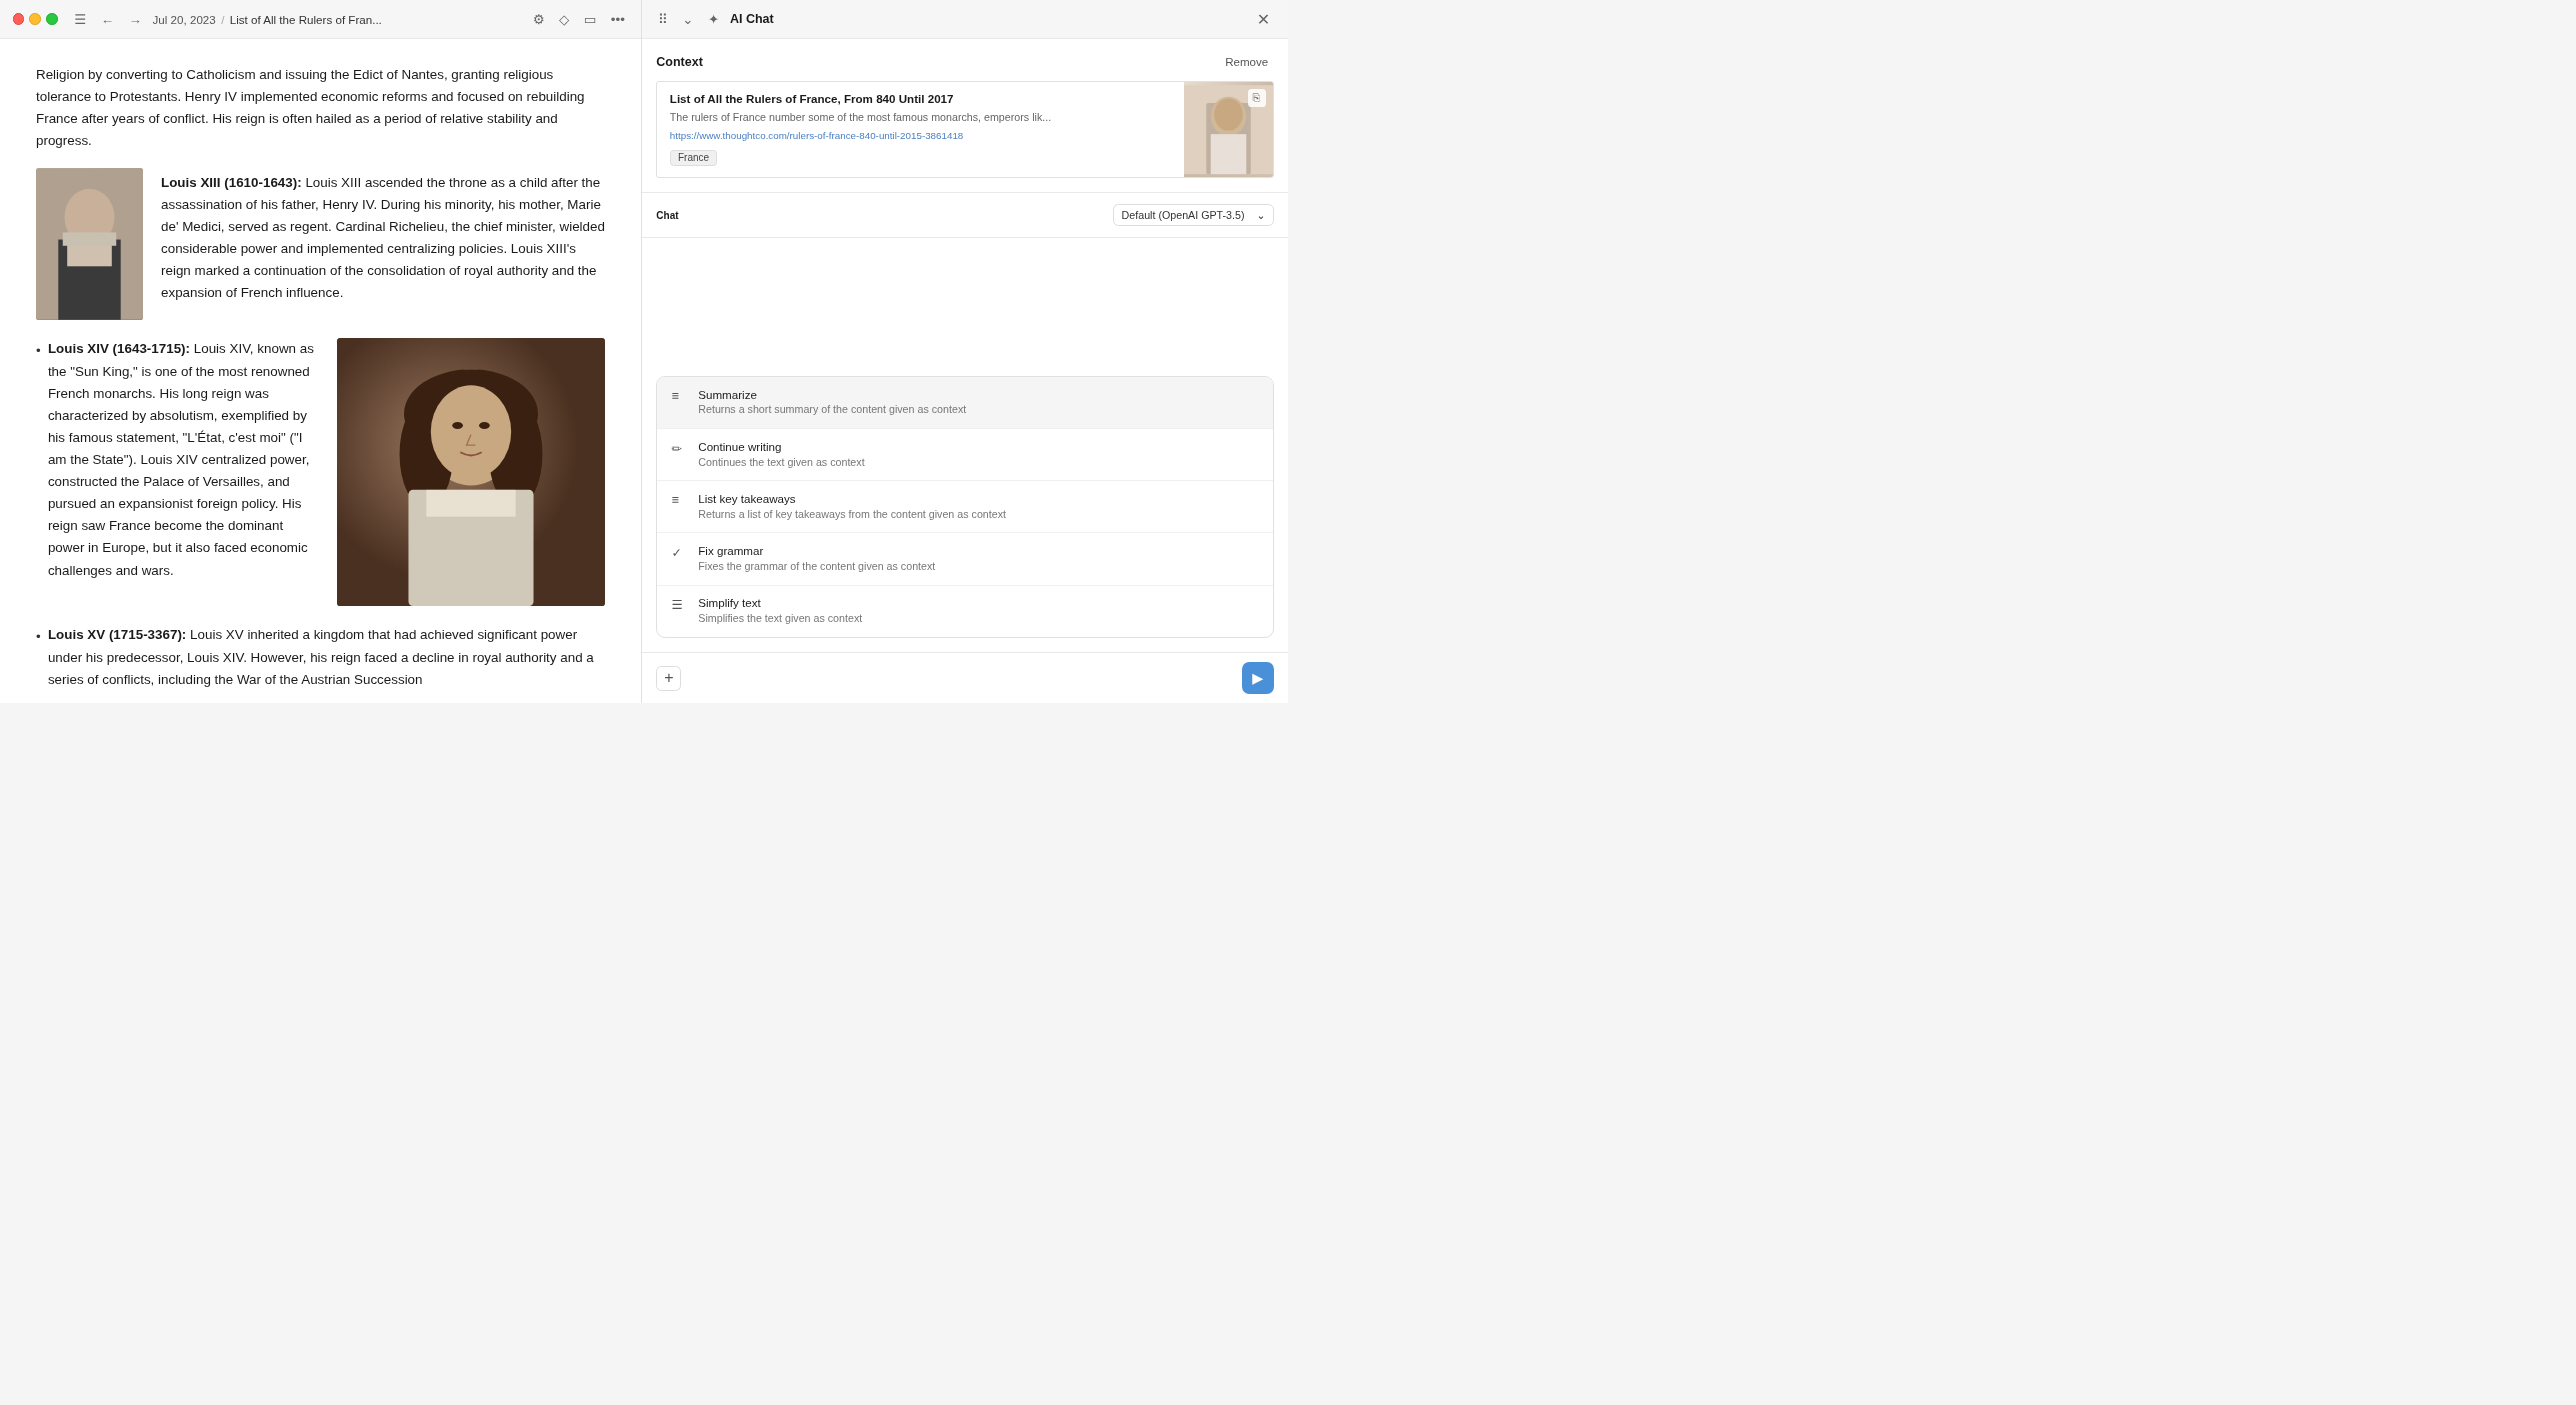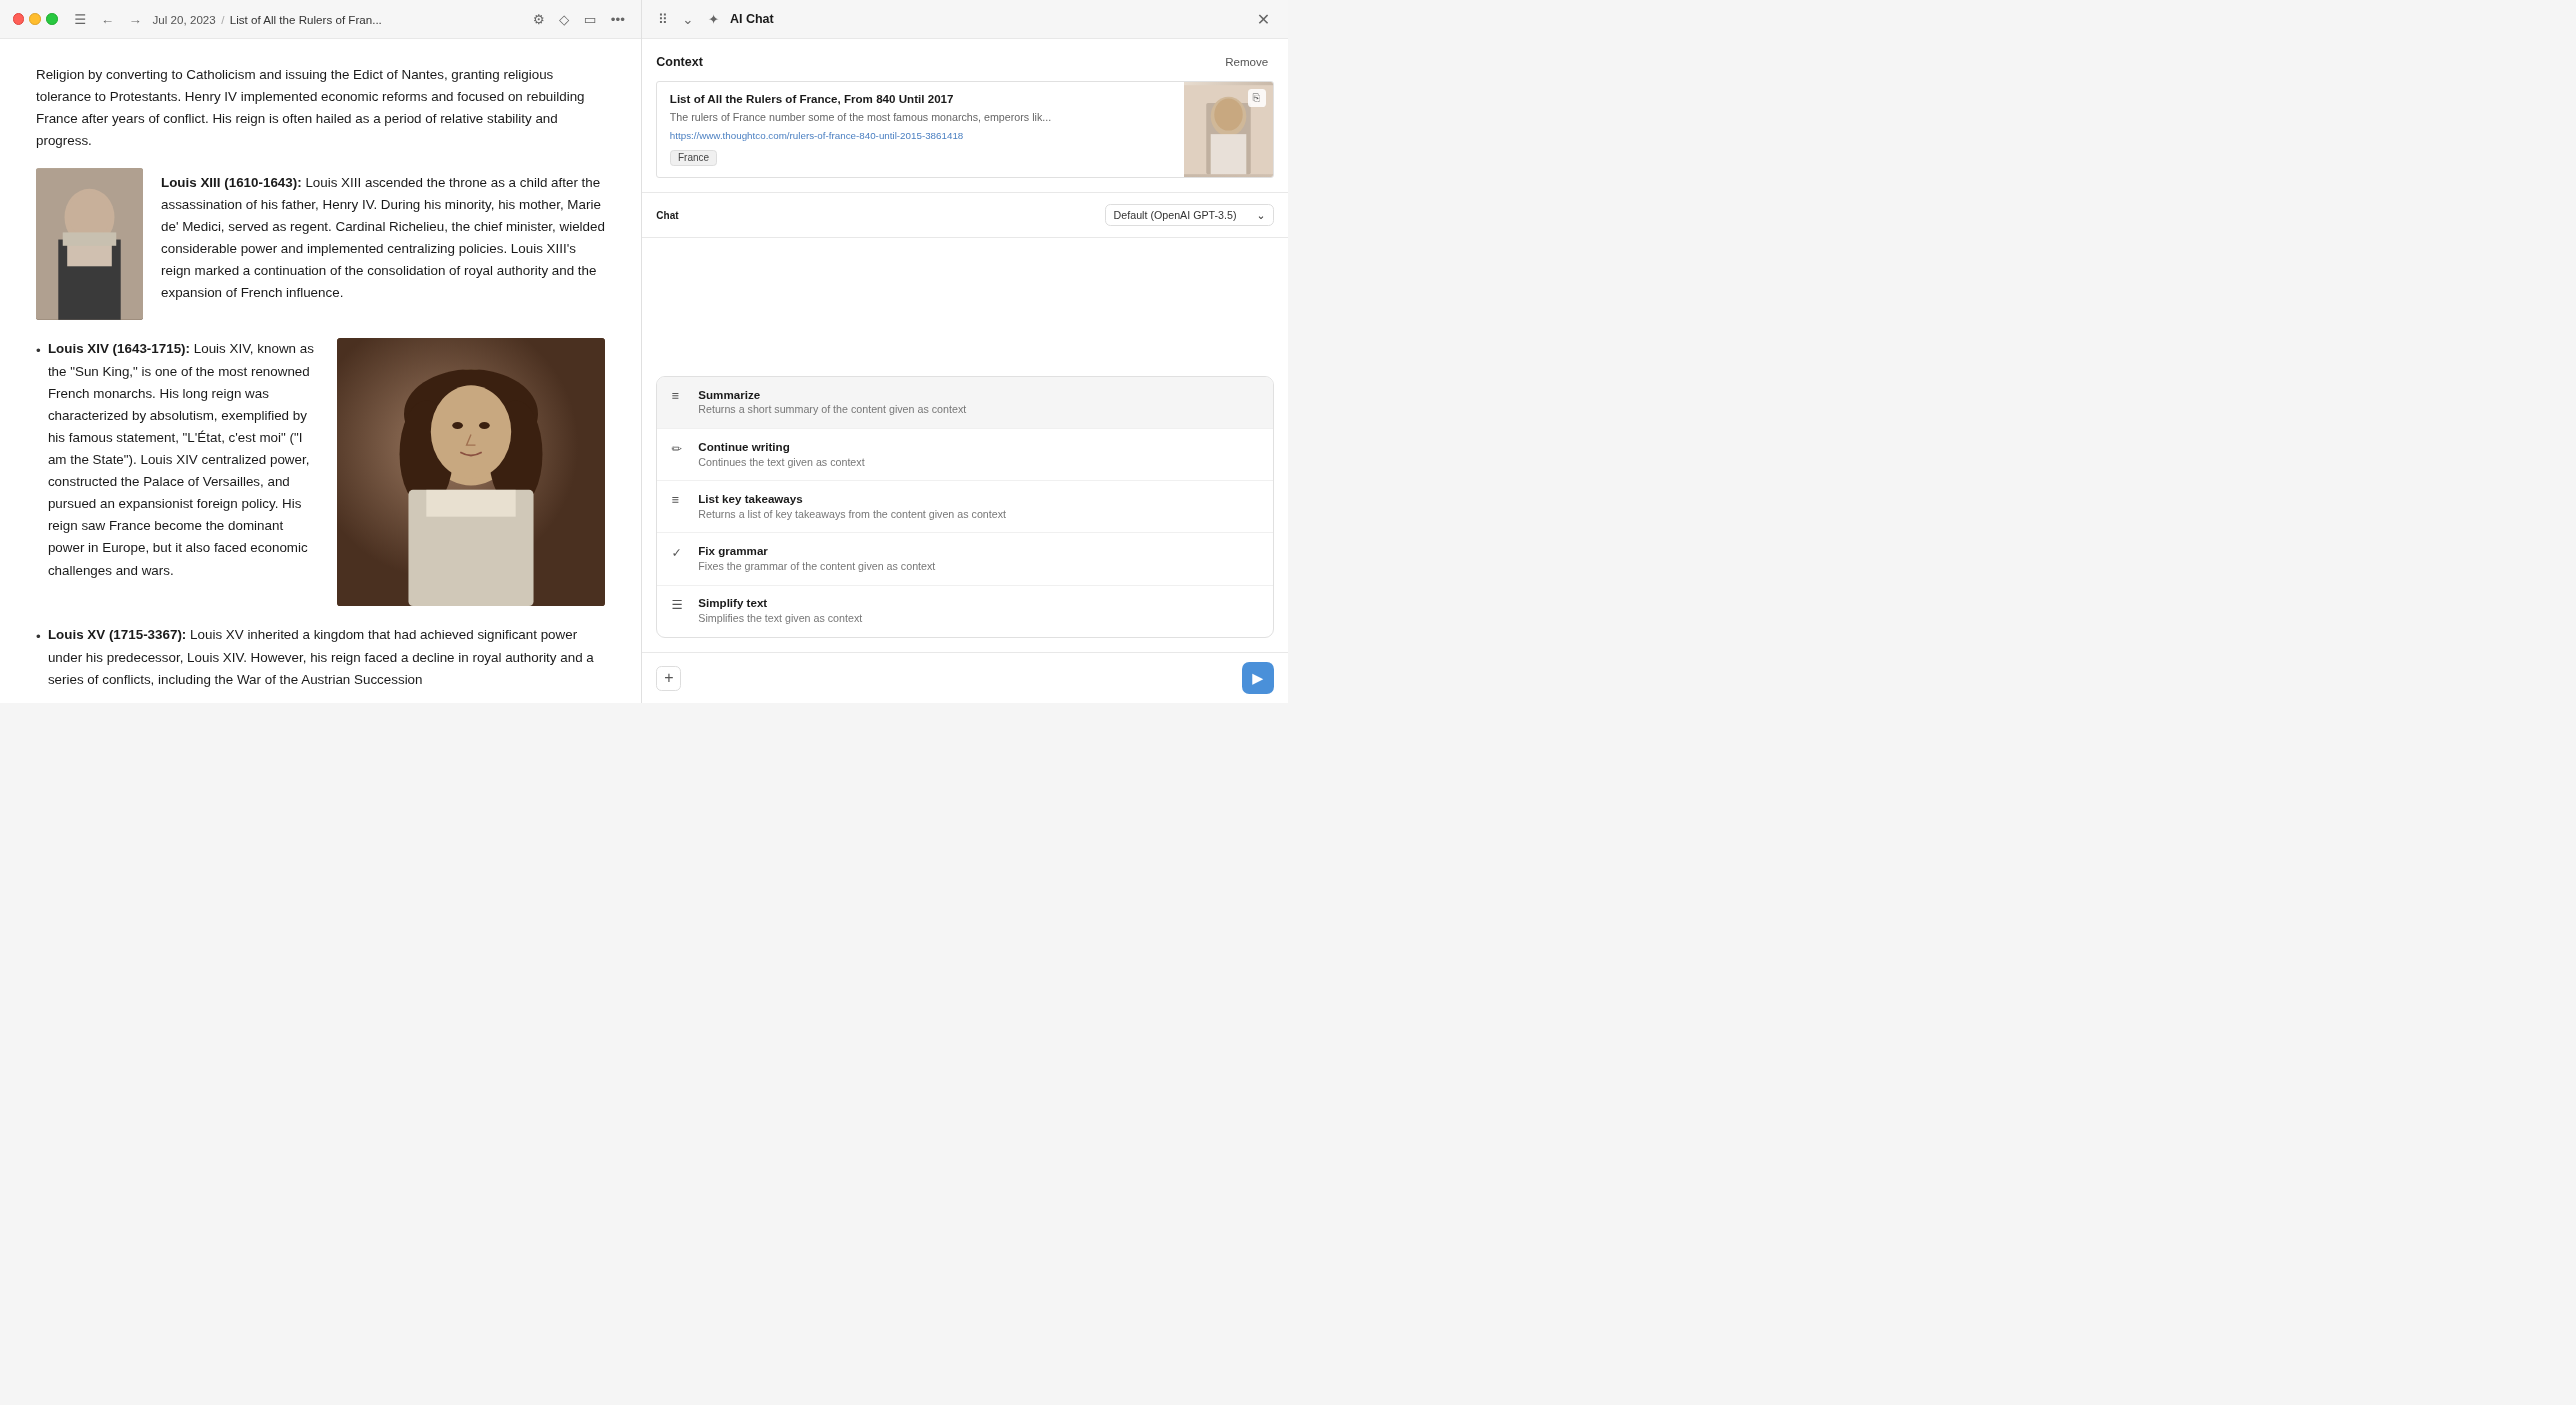--- a/index.html
+++ b/index.html
@@ -303,21 +303,21 @@
 
     .chat-label {
       font-size: 10px;
       font-weight: 600;
       color: #1a1a1a;
     }
 
     .model-select {
       display: flex;
       align-items: flex-start;
-      gap: 20px;
+      gap: 12px;
       border: 0.9px solid #ddd;
       border-radius: 5.4px;
       padding: 3.6px 7.2px;
       font-size: 10.7px;
       color: #333;
       cursor: pointer;
       background: #fff;
     }
 
     
@@ -358,21 +358,21 @@
     .command-icon {
       font-size: 12.5px;
       color: #555;
       margin-top: 0.9px;
       flex-shrink: 0;
       width: 16px;
     }
 
     .command-info .cmd-title {
       font-size: 11.6px;
-      font-weight: 700;
+      font-weight: 400;
       color: #1a1a1a;
       margin-bottom: 1.8px;
     }
 
     .command-info .cmd-desc {
       font-size: 10.7px;
       color: #777;
       line-height: 1.4;
     }
 

